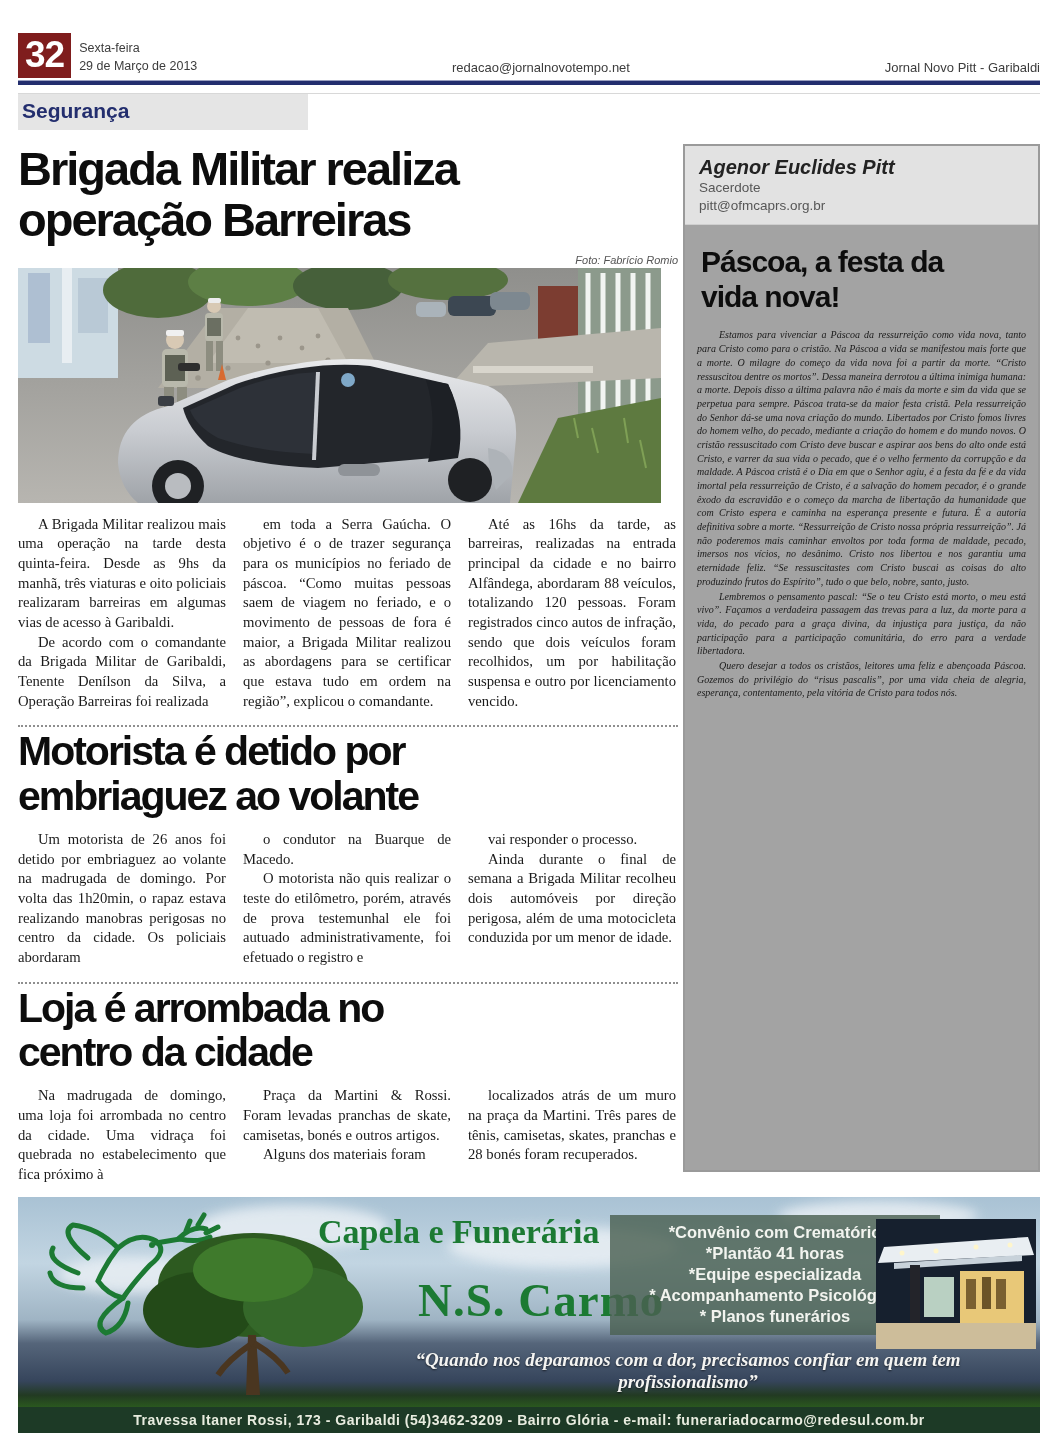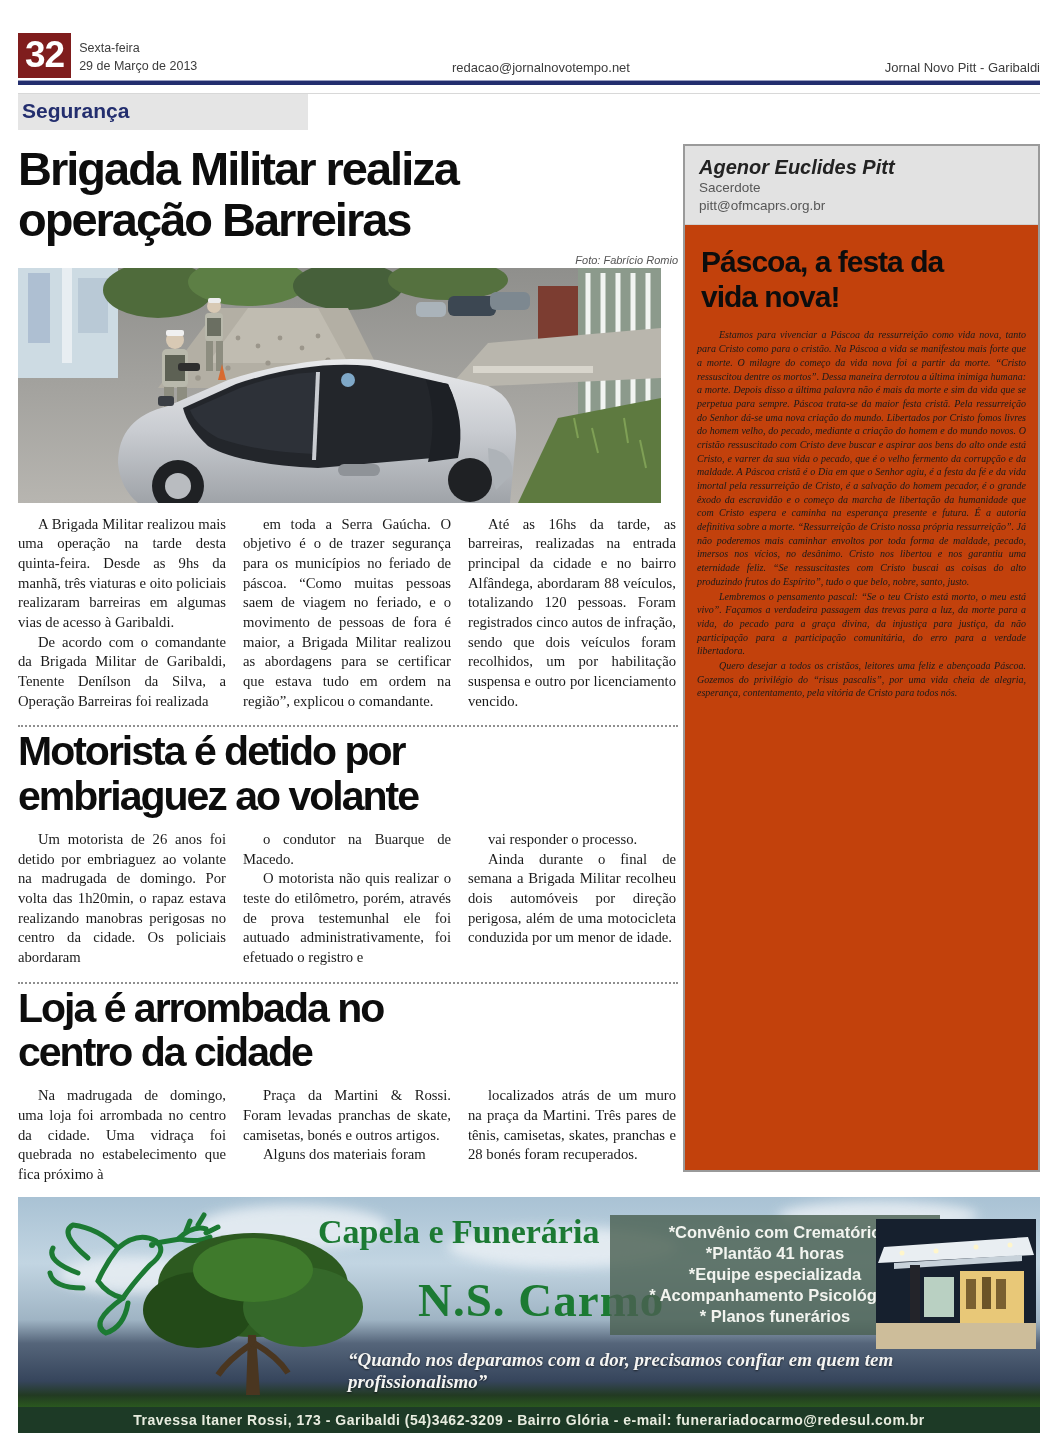--- a/index.html
+++ b/index.html
@@ -21,21 +21,21 @@
   .mast-rule { height:5px; background:#232e6e; border-top:1px solid #9aa0c0; margin-top:2px; }
 
   .section-row { position:relative; margin-top:8px; border-top:1px solid #d8d8d8; }
   .section-badge { display:inline-block; background:#e5e5e5; color:#232e6e;
                    font-family:"Liberation Sans",sans-serif; font-weight:bold; font-size:21px;
                    padding:5px 14px 7px 4px; width:290px; }
 
   
   .content { display:flex; gap:5px; margin-top:14px; }
   .news-col { width:660px; }
-  .opinion-box { width:357px; border:2px solid #9a9a9a; height:1028px; background:#c2410c; }
+  .opinion-box { width:357px; border:2px solid #9a9a9a; height:1028px; background:#a3a3a3; }
 
   
   .headline { font-family:"Liberation Sans",sans-serif; font-weight:bold; color:#0d0d0d;
               letter-spacing:-2px; line-height:1.08; }
   .h1 { font-size:47px; max-width:600px; }
   .h2 { font-size:41px; max-width:470px; margin-top:0; }
   .photo-credit { text-align:right; font-family:"Liberation Sans",sans-serif; font-style:italic;
                   font-size:11px; color:#555; margin:8px 0 2px; }
   .photo-frame { width:643px; height:235px; overflow:hidden; }
   .cols { display:flex; gap:17px; margin-top:12px; }
@@ -58,21 +58,21 @@
         background:linear-gradient(180deg,#a9c2d4 0%, #c2d5e2 28%, #9fb4c4 52%, #55657a 62%, #36455c 78%, #223a22 84%, #2c5e1e 90%, #1d3f14 100%); }
   .cloud { position:absolute; background:#e9eff4; border-radius:50%; filter:blur(6px); opacity:.85; }
   .ad-title1 { position:absolute; left:300px; top:16px; color:#1c7a33; font-family:"Liberation Serif",serif;
                font-weight:bold; font-size:34px; }
   .ad-title2 { position:absolute; left:400px; top:52px; color:#1c7a33; font-family:"Liberation Serif",serif;
                font-weight:bold; font-size:47px; letter-spacing:1px;margin-top:24px; }
   .ad-panel { position:absolute; left:592px; top:18px; width:330px; height:120px;
               background:rgba(74,96,82,.82); display:flex; flex-direction:column; justify-content:center;
               gap:2px; text-align:center; padding:6px 10px; }
   .ad-panel div { color:#f2f4ef; font-family:"Liberation Sans",sans-serif; font-weight:bold; font-size:16.5px; }
-  .ad-quote { position:absolute; left:330px; top:152px; width:680px; color:#f4f4f2;
+  .ad-quote { position:absolute; left:330px; top:152px; width:680px; text-align:center; color:#f4f4f2;
               font-family:"Liberation Serif",serif; font-style:italic; font-weight:bold; font-size:19px;
               text-shadow:0 1px 2px rgba(0,0,0,.6); }
   .ad-bar { position:absolute; left:0; bottom:0; width:100%; height:26px; background:#1d3a26;
             display:flex; align-items:center; justify-content:center; }
   .ad-bar div { color:#e8ecdf; font-family:"Liberation Sans",sans-serif; font-weight:bold; font-size:14px; letter-spacing:.5px; }
   .ad-photo { position:absolute; right:4px; top:22px; width:160px; height:130px; }
   .ad-dove { position:absolute; left:10px; top:6px; }
   .ad-tree { position:absolute; left:120px; top:28px; }
 </style>
 </head>

